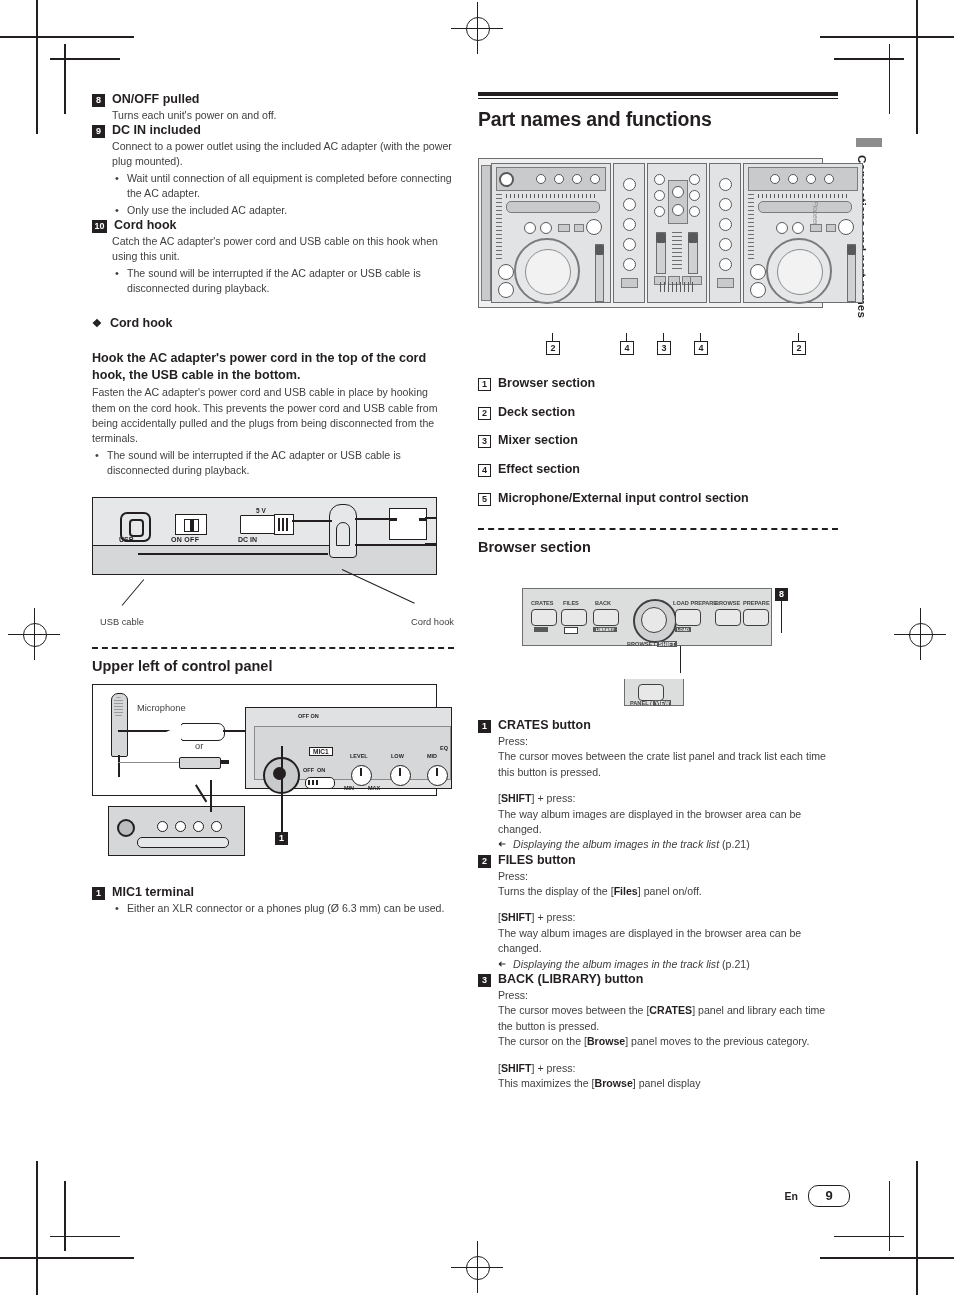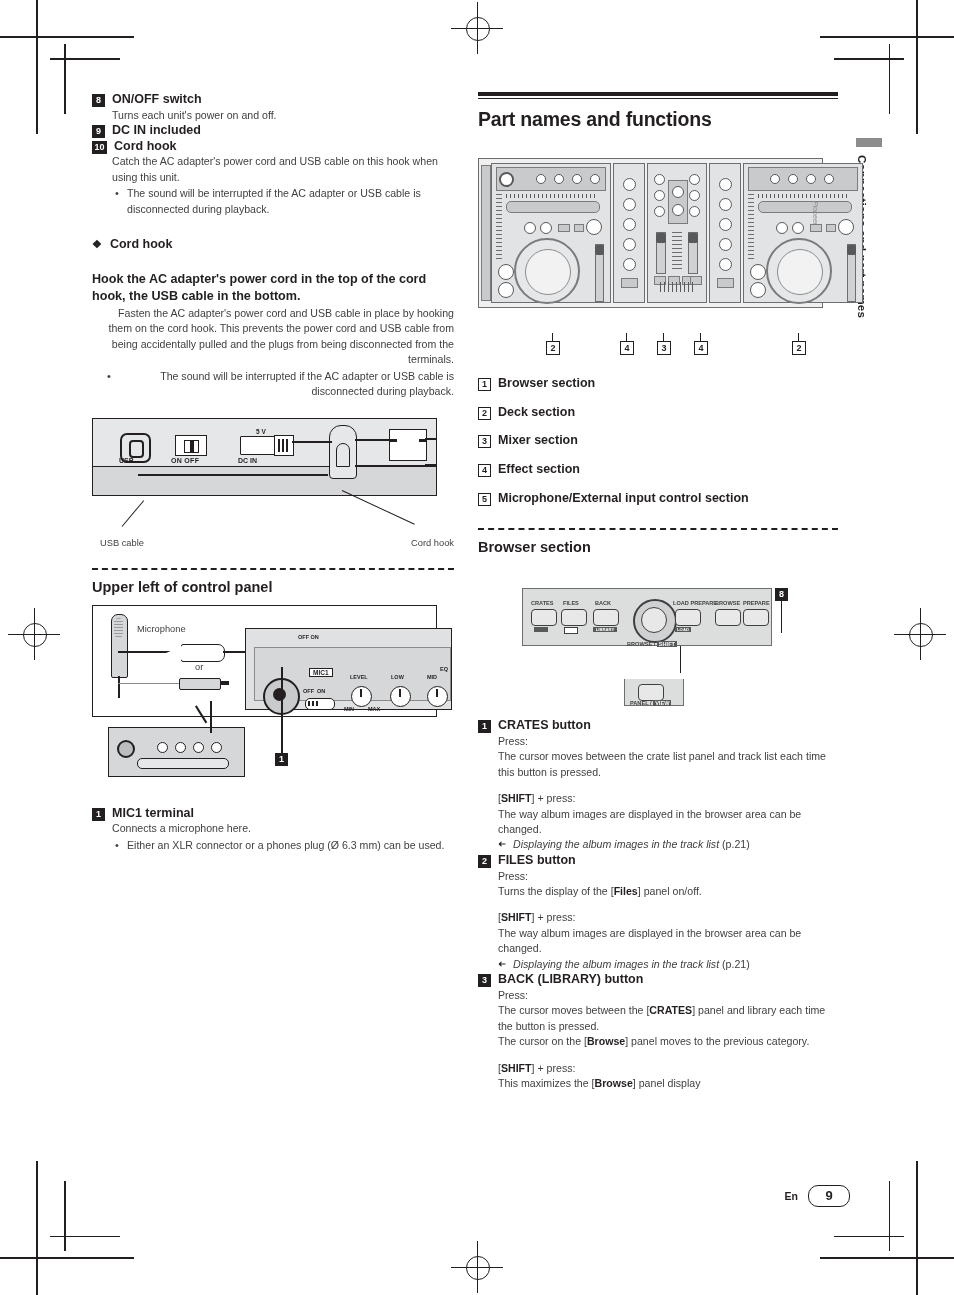--- a/index.html
+++ b/index.html
@@ -22,21 +22,21 @@
   
   .num-head{display:flex;align-items:flex-start;gap:7px;margin-top:13px;}
   .num-head:first-child{margin-top:0;}
   .badge{flex:0 0 auto;width:13px;height:13px;background:#231f20;color:#fff;
          font-size:9px;font-weight:bold;line-height:13px;text-align:center;margin-top:2px;
          font-family:"Liberation Sans", sans-serif;}
   .badge.hollow{background:#fff;color:#231f20;border:1px solid #231f20;
                 width:11px;height:11px;line-height:11px;}
   .h-title{font-size:12.5px;font-weight:bold;line-height:1.25;}
   .body{font-size:10.6px;line-height:1.46;color:#3f3f3f;margin-left:20px;}
-  .body.flush{margin-left:12px;text-align:right;}
+  .body.flush{margin-left:0;}
   .body p{margin:0;}
   .body p.gap{margin-top:11px;}
   ul.dots{margin:0;padding:0;list-style:none;}
   ul.dots li{position:relative;padding-left:15px;margin-top:1px;}
   ul.dots li:before{content:"\2022";position:absolute;left:3px;top:-1px;font-size:11px;}
   .arrow-line{position:relative;padding-left:15px;font-style:italic;}
   .arrow-line:before{content:"\279C";position:absolute;left:0;top:0;font-style:normal;
                      font-size:9.5px;color:#231f20;transform:scaleX(-1);}
   .arrow-line .pg{font-style:normal;}
   b.k{font-weight:bold;color:#231f20;}
@@ -200,31 +200,38 @@
 <div class="sidetab">
   <div class="bar"></div>
   <div class="txt">Connections and part names</div>
 </div>
 
 <div class="col col-left">
 
   <div>
     <div class="num-head">
       <span class="badge">8</span>
-      <span class="h-title">ON/OFF switch</span>
+      <span class="h-title">ON/OFF pulled</span>
     </div>
     <div class="body">
       <p>Turns each unit's power on and off.</p>
     </div>
   </div>
 
   <div>
     <div class="num-head">
       <span class="badge">9</span>
       <span class="h-title">DC IN included</span>
+    </div>
+    <div class="body">
+      <p>Connect to a power outlet using the included AC adapter (with the power plug mounted).</p>
+      <ul class="dots">
+        <li>Wait until connection of all equipment is completed before connecting the AC adapter.</li>
+        <li>Only use the included AC adapter.</li>
+      </ul>
     </div>
   </div>
 
   <div>
     <div class="num-head">
       <span class="badge" style="width:15px;">10</span>
       <span class="h-title">Cord hook</span>
     </div>
     <div class="body">
       <p>Catch the AC adapter's power cord and USB cable on this hook when using this unit.</p>
@@ -343,21 +350,20 @@
     <div class="cal" style="left:183px;top:148px;">1</div>
     <div class="cbl" style="left:189px;top:62px;width:1.6px;height:86px;"></div>
   </div>
 
   <div style="margin-top:6px;">
     <div class="num-head">
       <span class="badge">1</span>
       <span class="h-title">MIC1 terminal</span>
     </div>
     <div class="body">
-      <p>Connects a microphone here.</p>
       <ul class="dots">
         <li>Either an XLR connector or a phones plug (Ø 6.3 mm) can be used.</li>
       </ul>
     </div>
   </div>
 </div>
 
 <div class="col col-right">
   <div class="rule-top"></div>
   <div class="rule-thin"></div>

